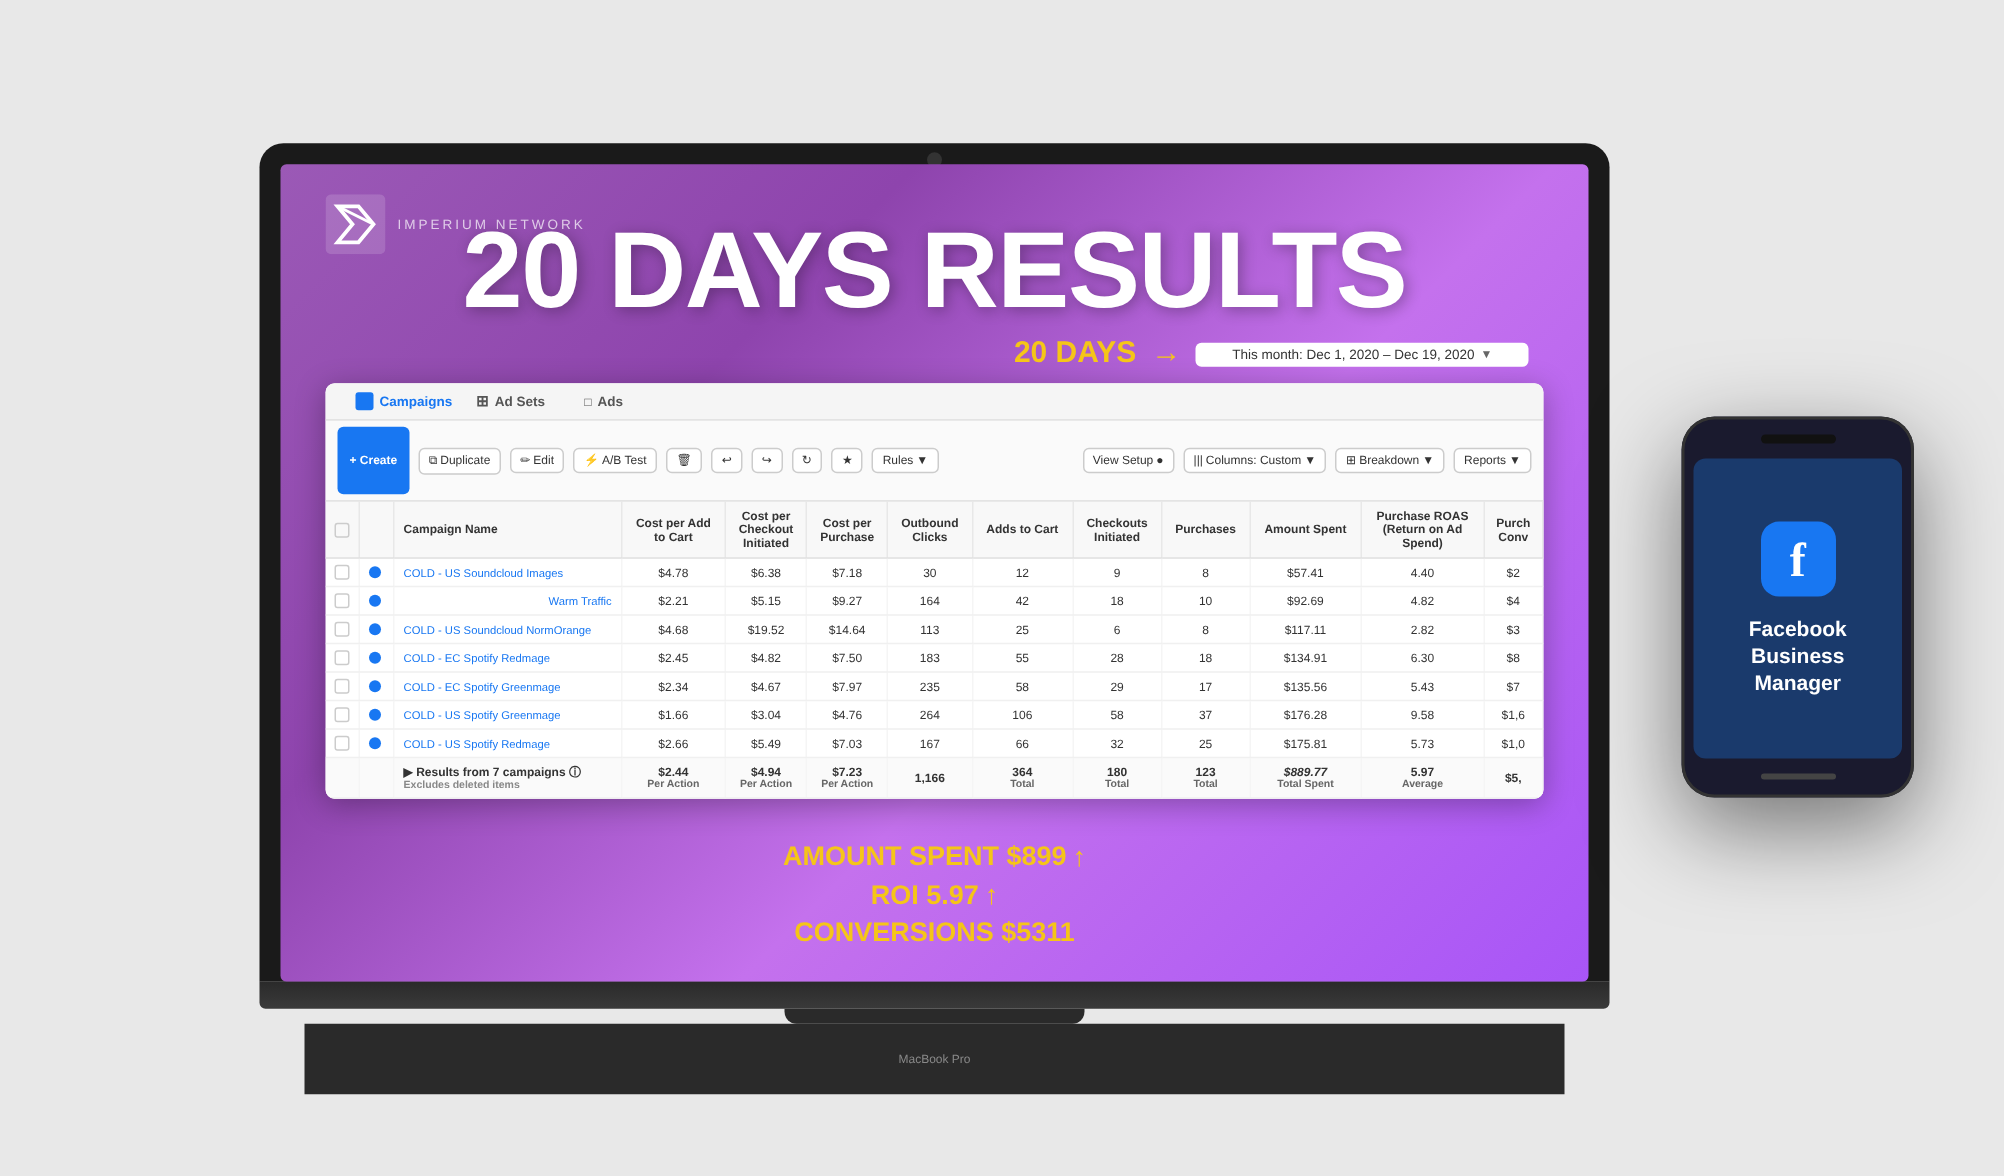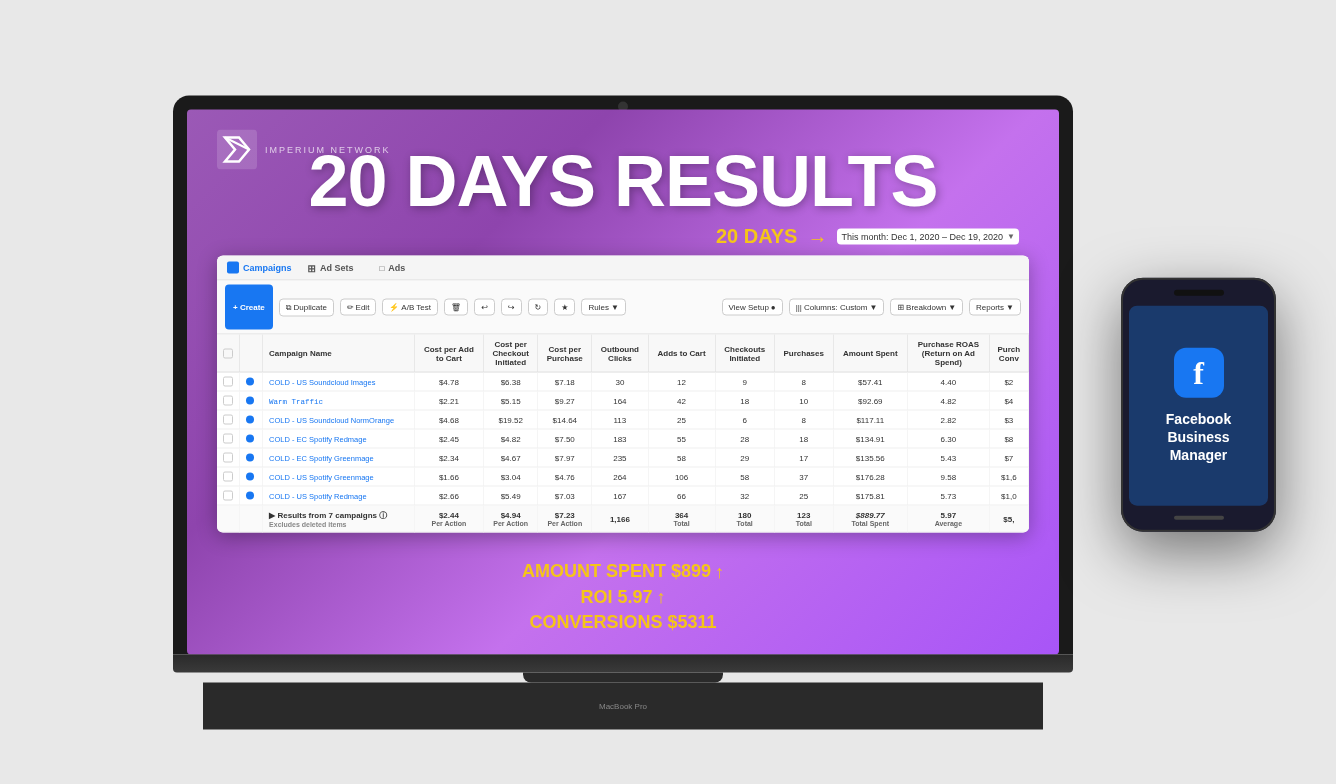--- a/index.html
+++ b/index.html
@@ -139,21 +139,21 @@
 
     .arrow-right {
       color: #f5c518;
       font-size: 20px;
       font-weight: 800;
     }
 
     .date-badge {
       background: white;
       border-radius: 4px;
-      padding: 3px 4px;
+      padding: 3px 24px;
       font-size: 9px;
       color: #333;
       display: flex;
       align-items: center;
       gap: 4px;
     }
 
     .date-badge-arrow {
       color: #666;
       font-size: 8px;
@@ -167,21 +167,21 @@
       overflow: hidden;
       font-size: 9px;
       box-shadow: 0 4px 20px rgba(0,0,0,0.3);
     }
 
     .fb-table-tabs {
       display: flex;
       align-items: center;
       background: #f5f5f5;
       border-bottom: 1px solid #ddd;
-      padding: 6px 10px;
+      padding: 6px 20px;
       gap: 16px;
     }
 
     .fb-tab {
       display: flex;
       align-items: center;
       gap: 4px;
       font-size: 9px;
       color: #1877f2;
       font-weight: 600;
@@ -542,21 +542,21 @@
       <td>4.40</td>
       <td>$2</td>
     </tr>
                   <tr>
       <td>
                       <div class="fake-checkbox"></div>
                     </td>
       <td>
                       <div class="campaign-dot"></div>
                     </td>
-      <td style="text-align:left;font-family:Liberation Mono, monospace;">
+      <td style="text-align:right;">
         <span class="campaign-link">Warm Traffic</span>
       </td>
       <td>$2.21</td>
       <td>$5.15</td>
       <td>$9.27</td>
       <td>164</td>
       <td>42</td>
       <td>18</td>
       <td>10</td>
       <td>$92.69</td>

